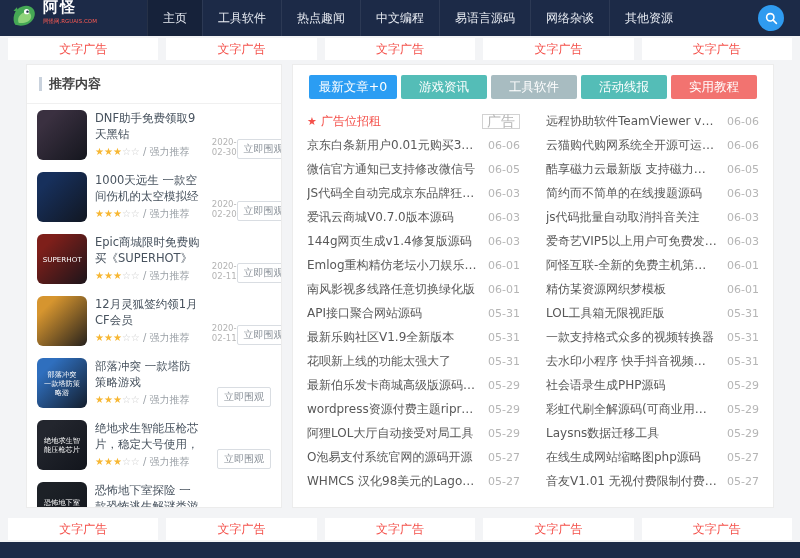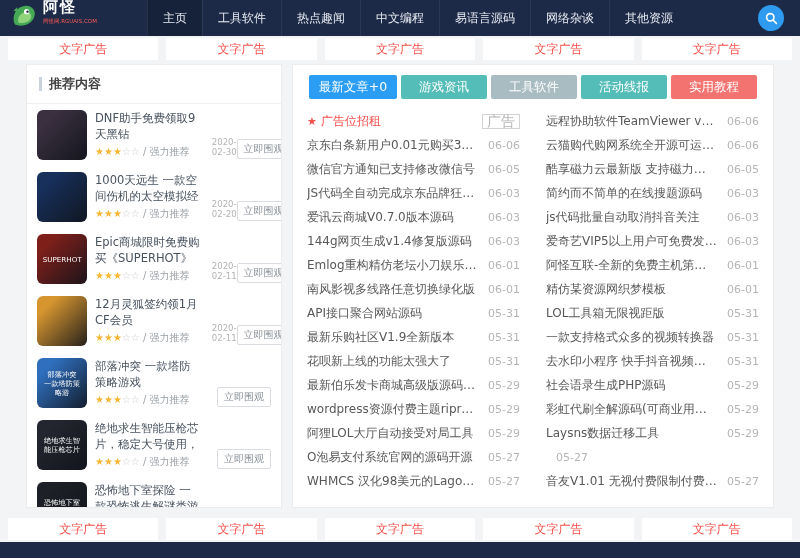--- a/index.html
+++ b/index.html
@@ -327,20 +327,21 @@
             </div>
             <div class="art-row">
               <span class="art-title">彩虹代刷全解源码(可商业用途 防黑)</span>
               <span class="art-date">05-29</span>
             </div>
             <div class="art-row">
               <span class="art-title">Laysns数据迁移工具</span>
               <span class="art-date">05-29</span>
             </div>
             <div class="art-row">
+              <span class="art-title">在线生成网站缩略图php源码</span>
               <span class="art-date">05-27</span>
             </div>
             <div class="art-row">
               <span class="art-title">音友V1.01 无视付费限制付费音乐无损免...</span>
               <span class="art-date">05-27</span>
             </div>
           </div>
       </div>
     </section>
 

